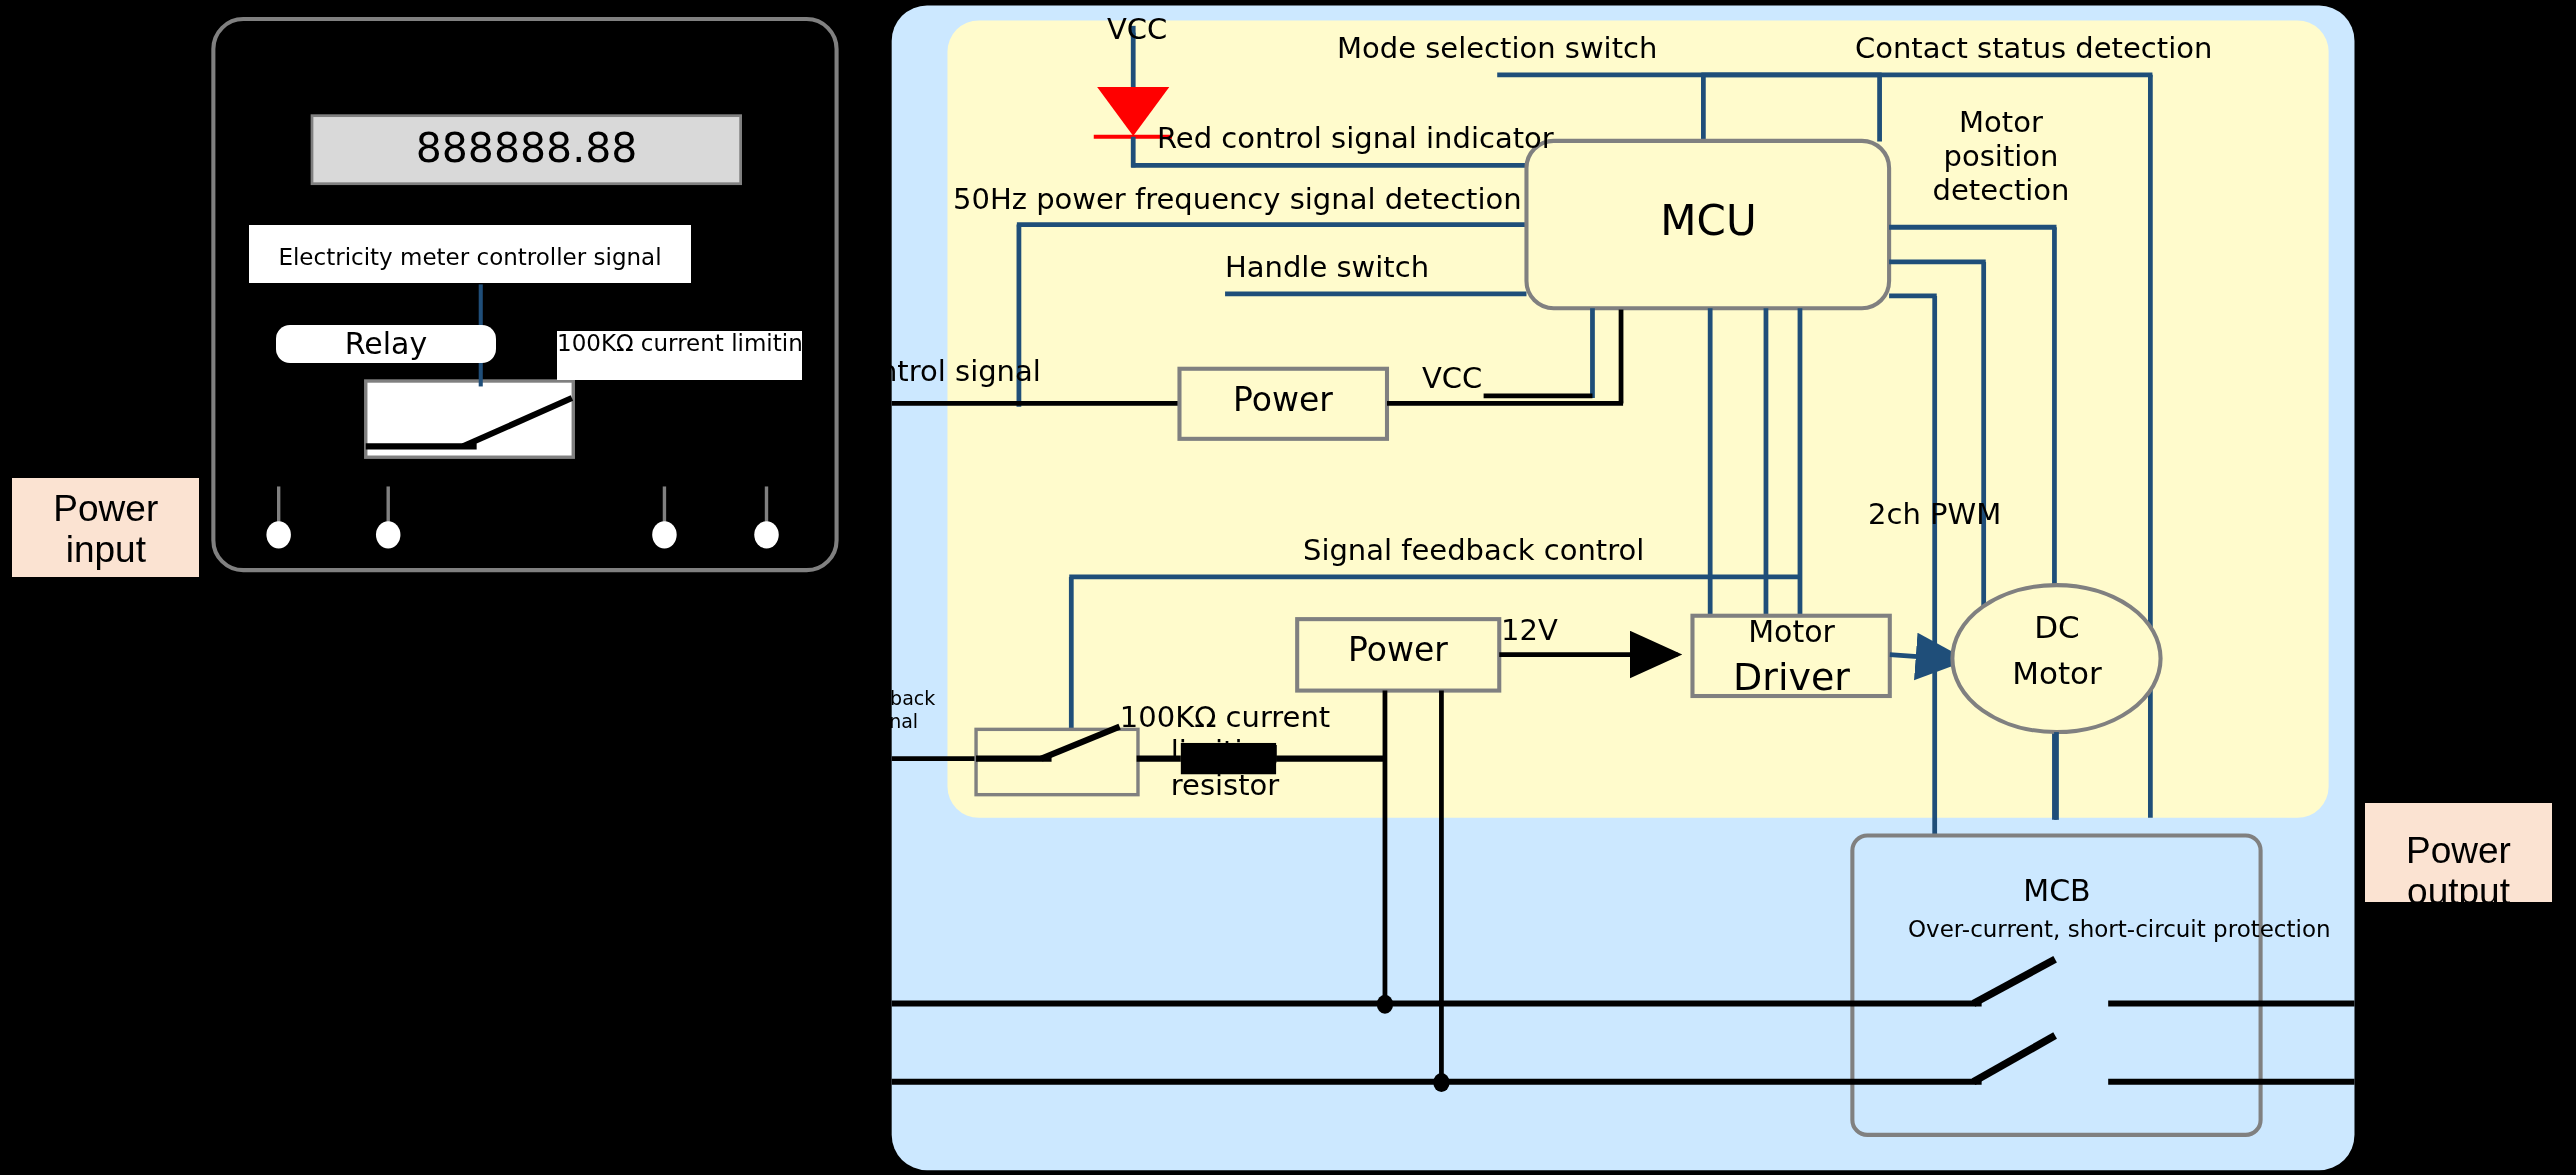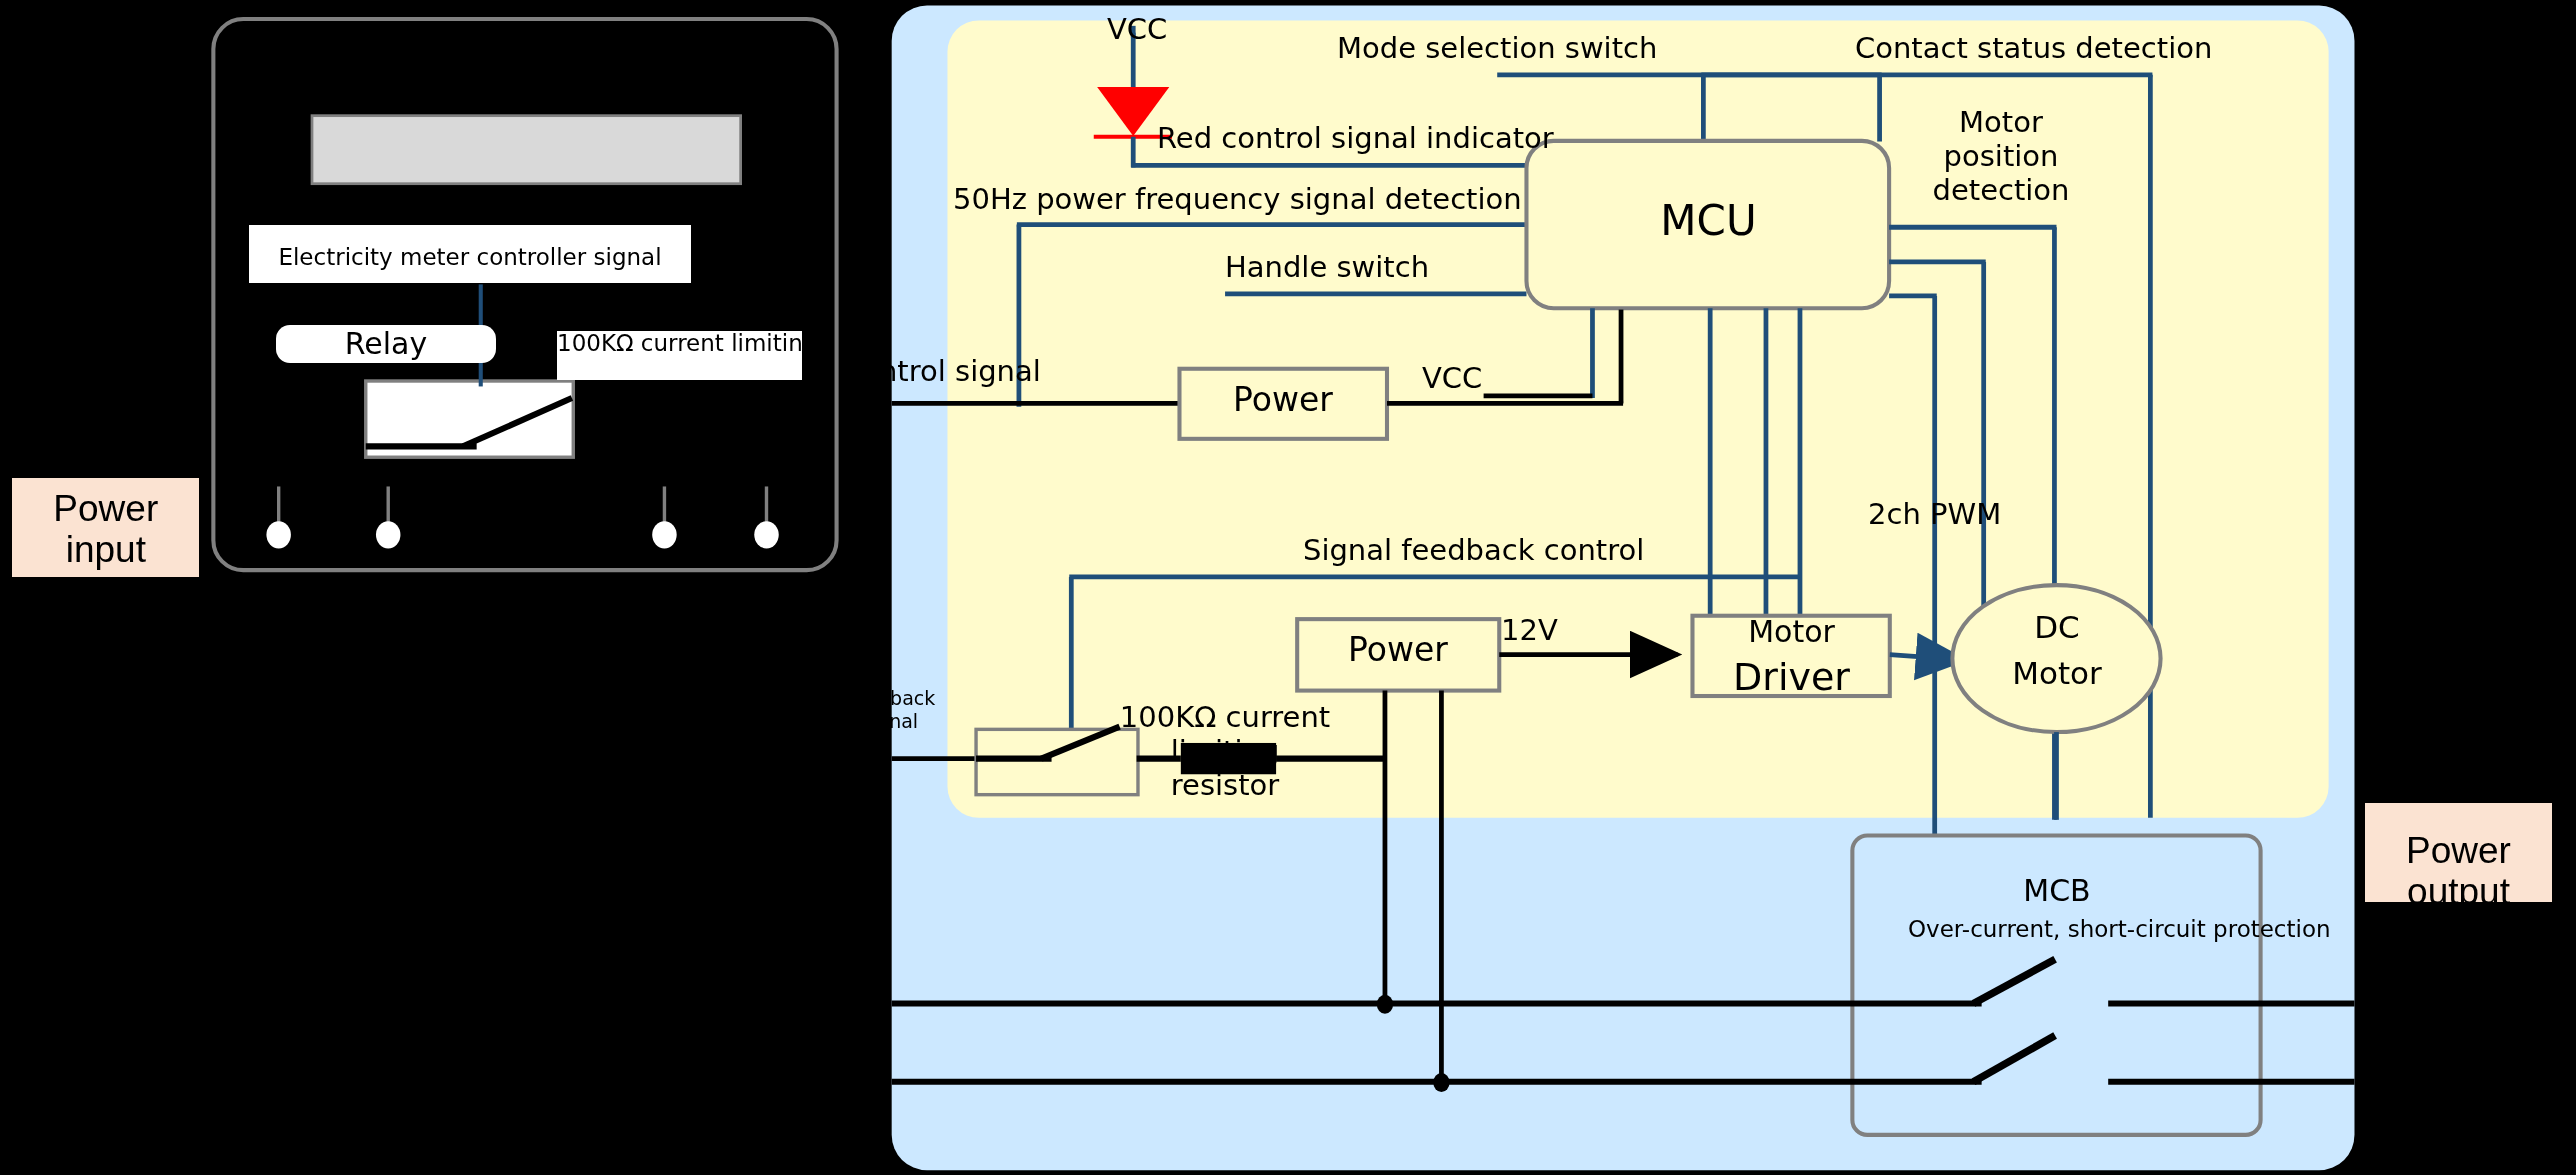--- a/index.html
+++ b/index.html
@@ -124,20 +124,21 @@
   <line x1="2900" y1="1475" x2="3020" y2="1410" stroke="#000" stroke-width="11"></line>
   <line x1="3098" y1="1475" x2="3460" y2="1475" stroke="#000" stroke-width="9"></line>
   <line x1="1310" y1="1590" x2="2912" y2="1590" stroke="#000" stroke-width="9"></line>
   <line x1="2900" y1="1590" x2="3020" y2="1522" stroke="#000" stroke-width="11"></line>
   <line x1="3098" y1="1590" x2="3460" y2="1590" stroke="#000" stroke-width="9"></line>
 
   <ellipse cx="2035" cy="1476" rx="12" ry="14" fill="#000"></ellipse>
   <ellipse cx="2118" cy="1591" rx="12" ry="14" fill="#000"></ellipse>
 </svg>
 
+<div class="ontop ctr" style="left:312px;top:124px;width:429px;font-size:41px;">888888.88</div>
 
 <div class="lbl ctr" style="left:249px;top:225px;width:442px;font-size:23px;padding-top:20px;height:38px;overflow:hidden;">Electricity meter controller signal</div>
 
 <div class="lbl ctr" style="left:276px;top:325px;width:220px;font-size:30px;height:38px;line-height:38px;border-radius:14px;">Relay</div>
 
 <div class="lbl ctr" style="left:557px;top:331px;width:245px;font-size:23px;height:49px;overflow:hidden;line-height:1.1;">100KΩ current limiting resistor</div>
 
 <div class="tag ctr" style="left:12.3px;top:470px;width:187px;height:99px;font-size:37px;padding-top:9.5px;box-sizing:border-box;">Power input</div>
 
 <div class="tag ctr" style="left:2365px;top:795px;width:187px;height:99px;font-size:37px;padding-top:27px;box-sizing:border-box;">Power output</div>

